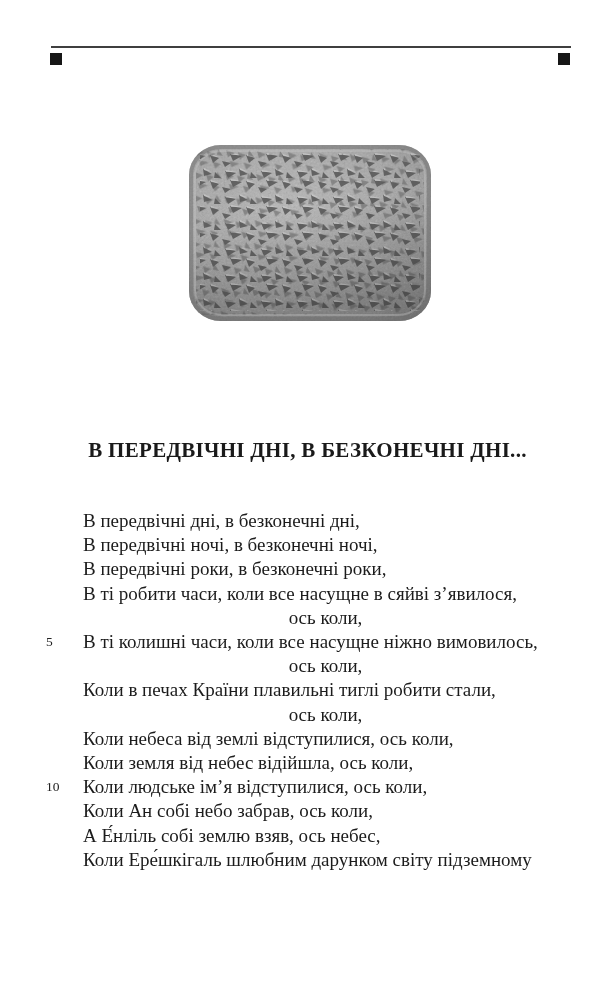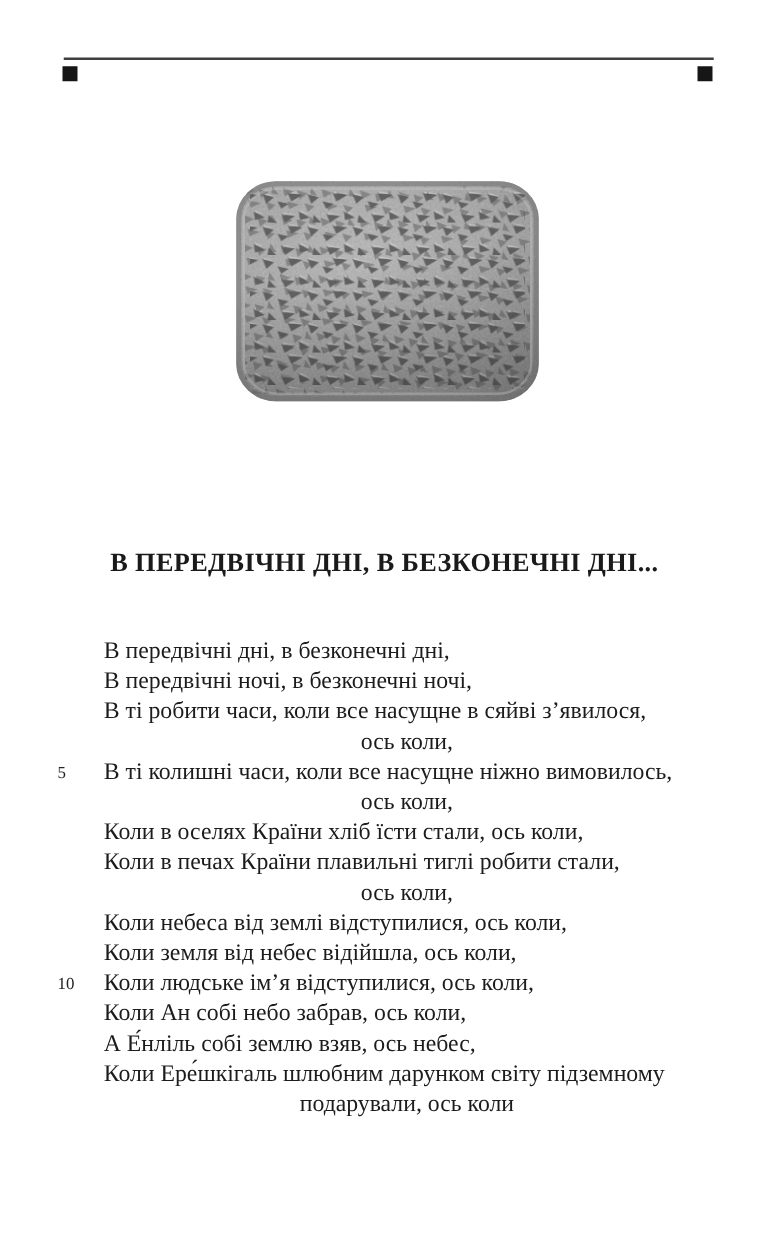--- a/index.html
+++ b/index.html
@@ -91,31 +91,30 @@
       <rect x="5" y="6" width="238" height="172" rx="30" ry="28" fill="none" stroke="#6f6f6f" stroke-width="4" opacity="0.5"></rect>
       <rect x="9" y="10" width="230" height="164" rx="27" ry="25" fill="none" stroke="#c8c8c8" stroke-width="2" opacity="0.35"></rect>
     </svg>
   </figure>
 
   <h1 class="title">В ПЕРЕДВІЧНІ ДНІ, В БЕЗКОНЕЧНІ ДНІ...</h1>
 
   <div class="poem">
     <div class="poem-row"><span class="line-num"></span><span>В передвічні дні, в безконечні дні,</span></div>
     <div class="poem-row"><span class="line-num"></span><span>В передвічні ночі, в безконечні ночі,</span></div>
+    <div class="poem-row"><span class="line-num"></span><span>В передвічні роки, в безконечні роки,</span></div>
     <div class="poem-row"><span class="line-num"></span><span>В ті робити часи, коли все насущне в сяйві з’явилося,</span></div>
     <div class="poem-row right"><span>ось коли,</span></div>
     <div class="poem-row"><span class="line-num">5</span><span>В ті колишні часи, коли все насущне ніжно вимовилось,</span></div>
     <div class="poem-row right"><span>ось коли,</span></div>
-    <div class="poem-row"><span class="line-num"></span><span>Коли в оселях Країни хліб їсти стали, ось коли,</span></div>
     <div class="poem-row"><span class="line-num"></span><span>Коли в печах Країни плавильні тиглі робити стали,</span></div>
     <div class="poem-row right"><span>ось коли,</span></div>
     <div class="poem-row"><span class="line-num"></span><span>Коли небеса від землі відступилися, ось коли,</span></div>
     <div class="poem-row"><span class="line-num"></span><span>Коли земля від небес відійшла, ось коли,</span></div>
     <div class="poem-row"><span class="line-num">10</span><span>Коли людське ім’я відступилися, ось коли,</span></div>
     <div class="poem-row"><span class="line-num"></span><span>Коли Ан собі небо забрав, ось коли,</span></div>
     <div class="poem-row"><span class="line-num"></span><span>А Е́нліль собі землю взяв, ось небес,</span></div>
     <div class="poem-row"><span class="line-num"></span><span>Коли Ере́шкігаль шлюбним дарунком світу підземному</span></div>
-    <div class="poem-row right"><span>подарували, ось коли</span></div>
   </div>
 
   <div class="page-num">5</div>
 
 </div>
 
 </body></html>

